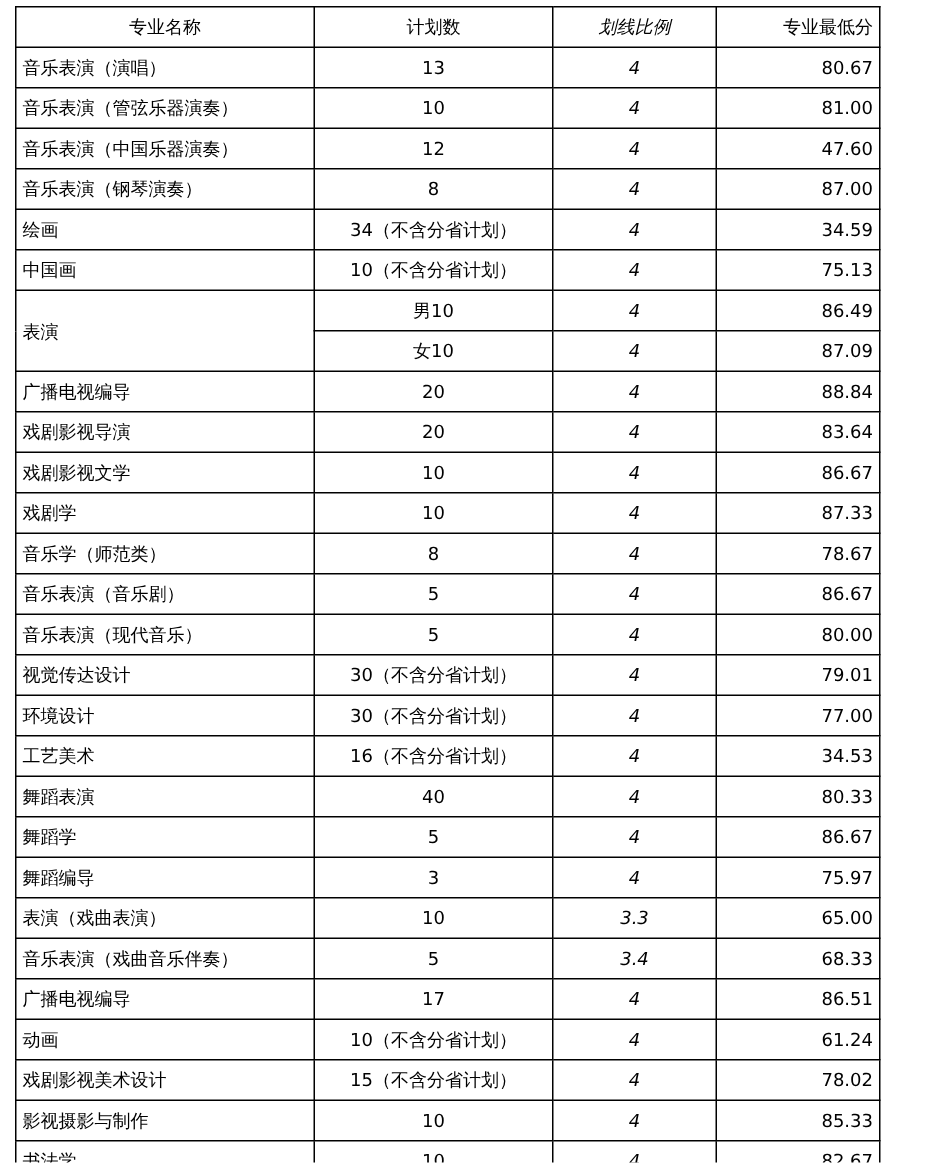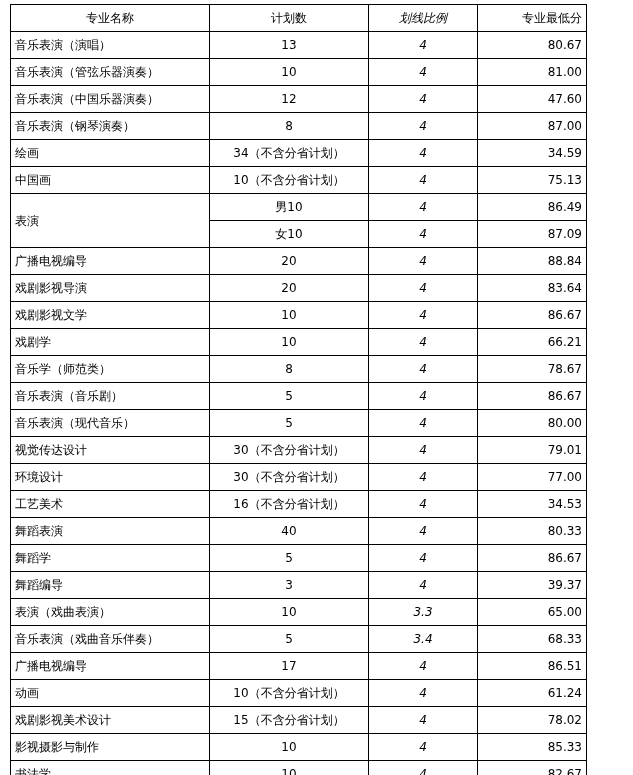--- a/index.html
+++ b/index.html
@@ -129,21 +129,21 @@
         <tr>
           <td class="col-major major-cell-span">戏剧影视文学</td>
           <td class="col-plan">10</td>
           <td class="col-ratio">4</td>
           <td class="col-score">86.67</td>
         </tr>
         <tr>
           <td class="col-major major-cell-span">戏剧学</td>
           <td class="col-plan">10</td>
           <td class="col-ratio">4</td>
-          <td class="col-score">66.21</td>
+          <td class="col-score">87.33</td>
         </tr>
         <tr>
           <td class="col-major major-cell-span">音乐学（师范类）</td>
           <td class="col-plan">8</td>
           <td class="col-ratio">4</td>
           <td class="col-score">78.67</td>
         </tr>
         <tr>
           <td class="col-major major-cell-span">音乐表演（音乐剧）</td>
           <td class="col-plan">5</td>
@@ -183,21 +183,21 @@
         <tr>
           <td class="col-major major-cell-span">舞蹈学</td>
           <td class="col-plan">5</td>
           <td class="col-ratio">4</td>
           <td class="col-score">86.67</td>
         </tr>
         <tr>
           <td class="col-major major-cell-span">舞蹈编导</td>
           <td class="col-plan">3</td>
           <td class="col-ratio">4</td>
-          <td class="col-score">39.37</td>
+          <td class="col-score">75.97</td>
         </tr>
         <tr>
           <td class="col-major major-cell-span">表演（戏曲表演）</td>
           <td class="col-plan">10</td>
           <td class="col-ratio">3.3</td>
           <td class="col-score">65.00</td>
         </tr>
         <tr>
           <td class="col-major major-cell-span">音乐表演（戏曲音乐伴奏）</td>
           <td class="col-plan">5</td>

